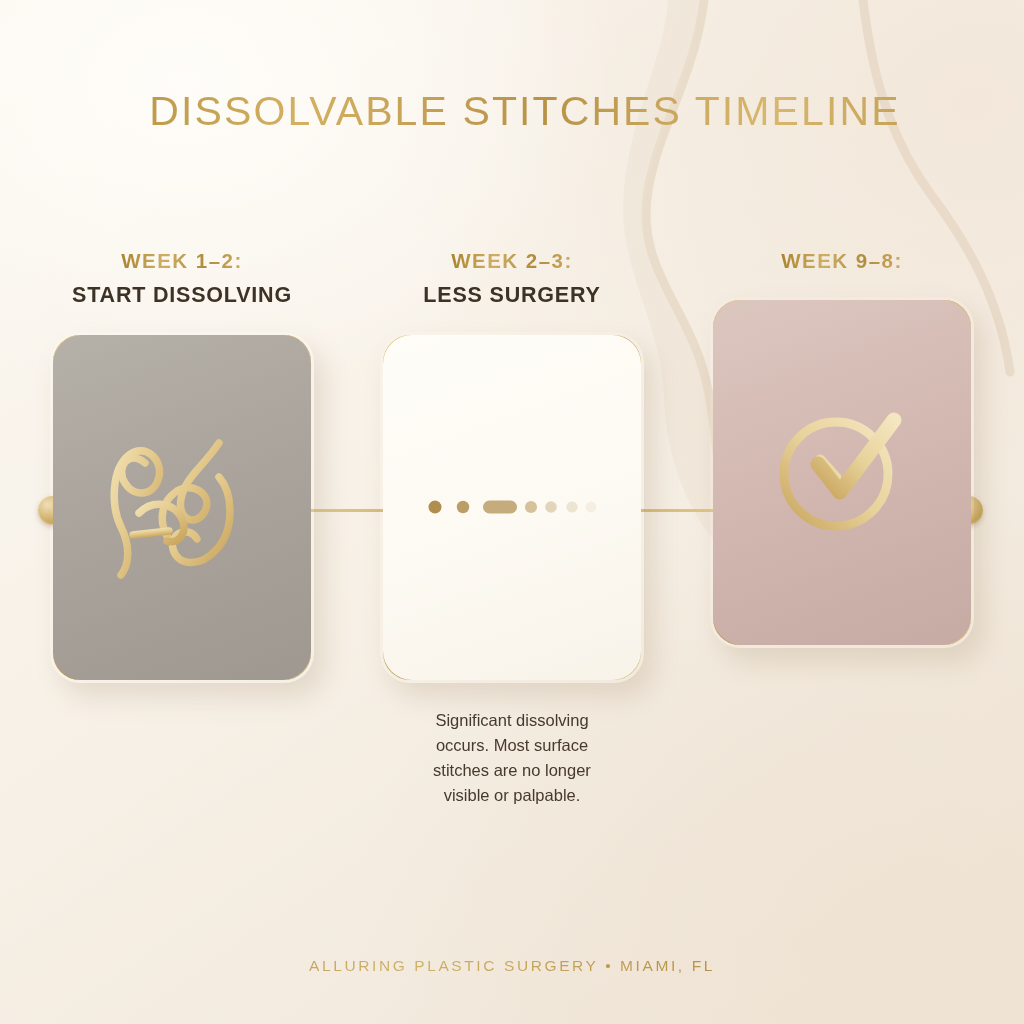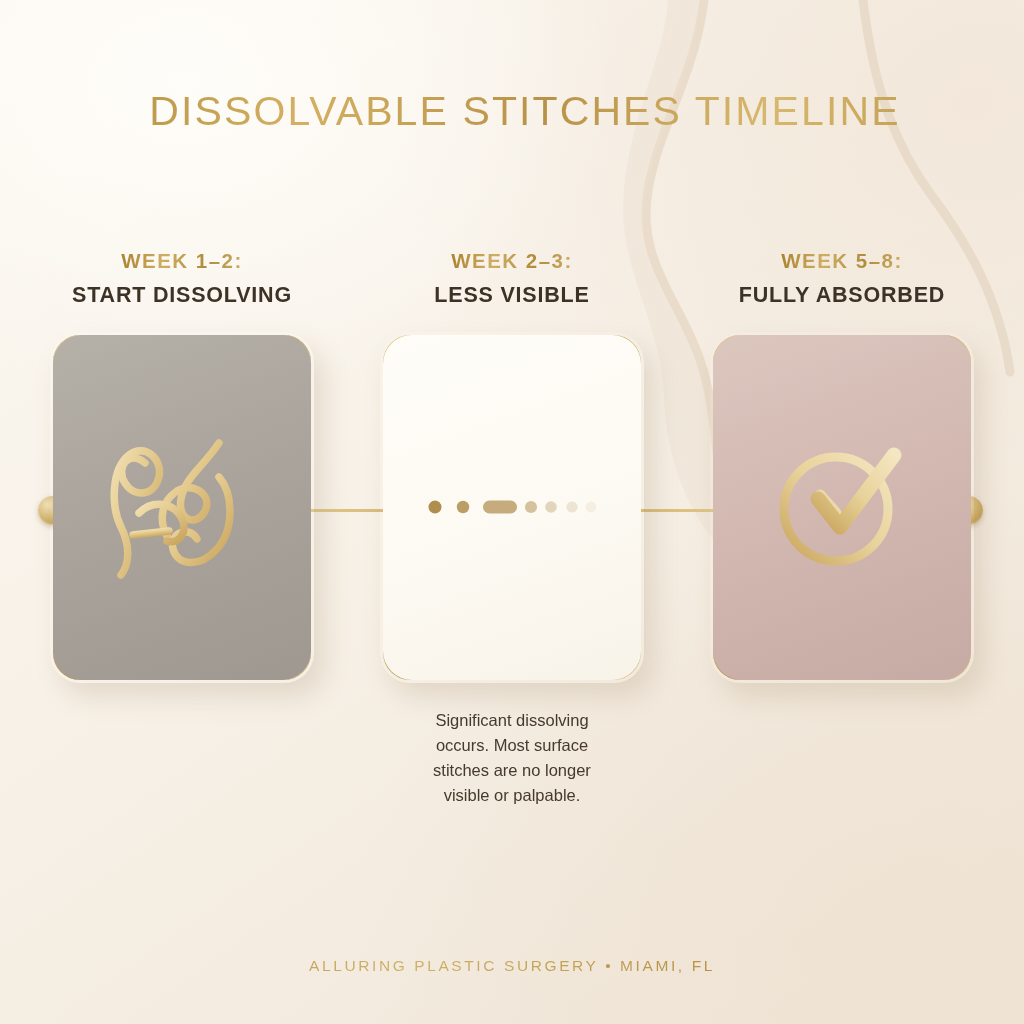--- a/index.html
+++ b/index.html
@@ -219,21 +219,21 @@
               <path d="M32 88 C 46 74, 66 78, 74 92 C 82 106, 72 120, 60 116"></path>
               <path d="M26 110 L 62 106"></path>
             </g>
           </svg>
         </div>
       </div>
     </div>
 
     <div class="step">
       <div class="step-week">WEEK 2–3:</div>
-      <div class="step-name">LESS VISIBLE</div>
+      <div class="step-name">LESS SURGERY</div>
       <div class="card card-2">
         <div class="icon-wrap">
           <svg width="170" height="26" viewBox="0 0 170 26" xmlns="http://www.w3.org/2000/svg">
             <g fill="#b08e4e">
               <circle cx="8" cy="13" r="6.5" opacity="1"></circle>
               <circle cx="36" cy="13" r="6.2" opacity="0.86"></circle>
               <rect x="56" y="6.5" width="34" height="13" rx="6.5" opacity="0.72"></rect>
               <circle cx="104" cy="13" r="6" opacity="0.52"></circle>
               <circle cx="124" cy="13" r="5.8" opacity="0.34"></circle>
               <circle cx="145" cy="13" r="5.6" opacity="0.20"></circle>
@@ -242,22 +242,21 @@
           </svg>
         </div>
       </div>
       <div class="caption">Significant dissolving
 occurs. Most surface
 stitches are no longer
 visible or palpable.</div>
     </div>
 
     <div class="step">
-      <div class="step-week">WEEK 5–8:</div>
-      <div class="step-name">FULLY ABSORBED</div>
+      <div class="step-week">WEEK 9–8:</div>
       <div class="card card-3">
         <div class="icon-wrap">
           <svg width="144" height="144" viewBox="0 0 144 144" xmlns="http://www.w3.org/2000/svg">
             <defs>
               <linearGradient id="g3" x1="0" y1="1" x2="1" y2="0">
                 <stop offset="0" stop-color="#c9a45c"></stop>
                 <stop offset="0.5" stop-color="#e7d29a"></stop>
                 <stop offset="1" stop-color="#f4e6c0"></stop>
               </linearGradient>
             </defs>

